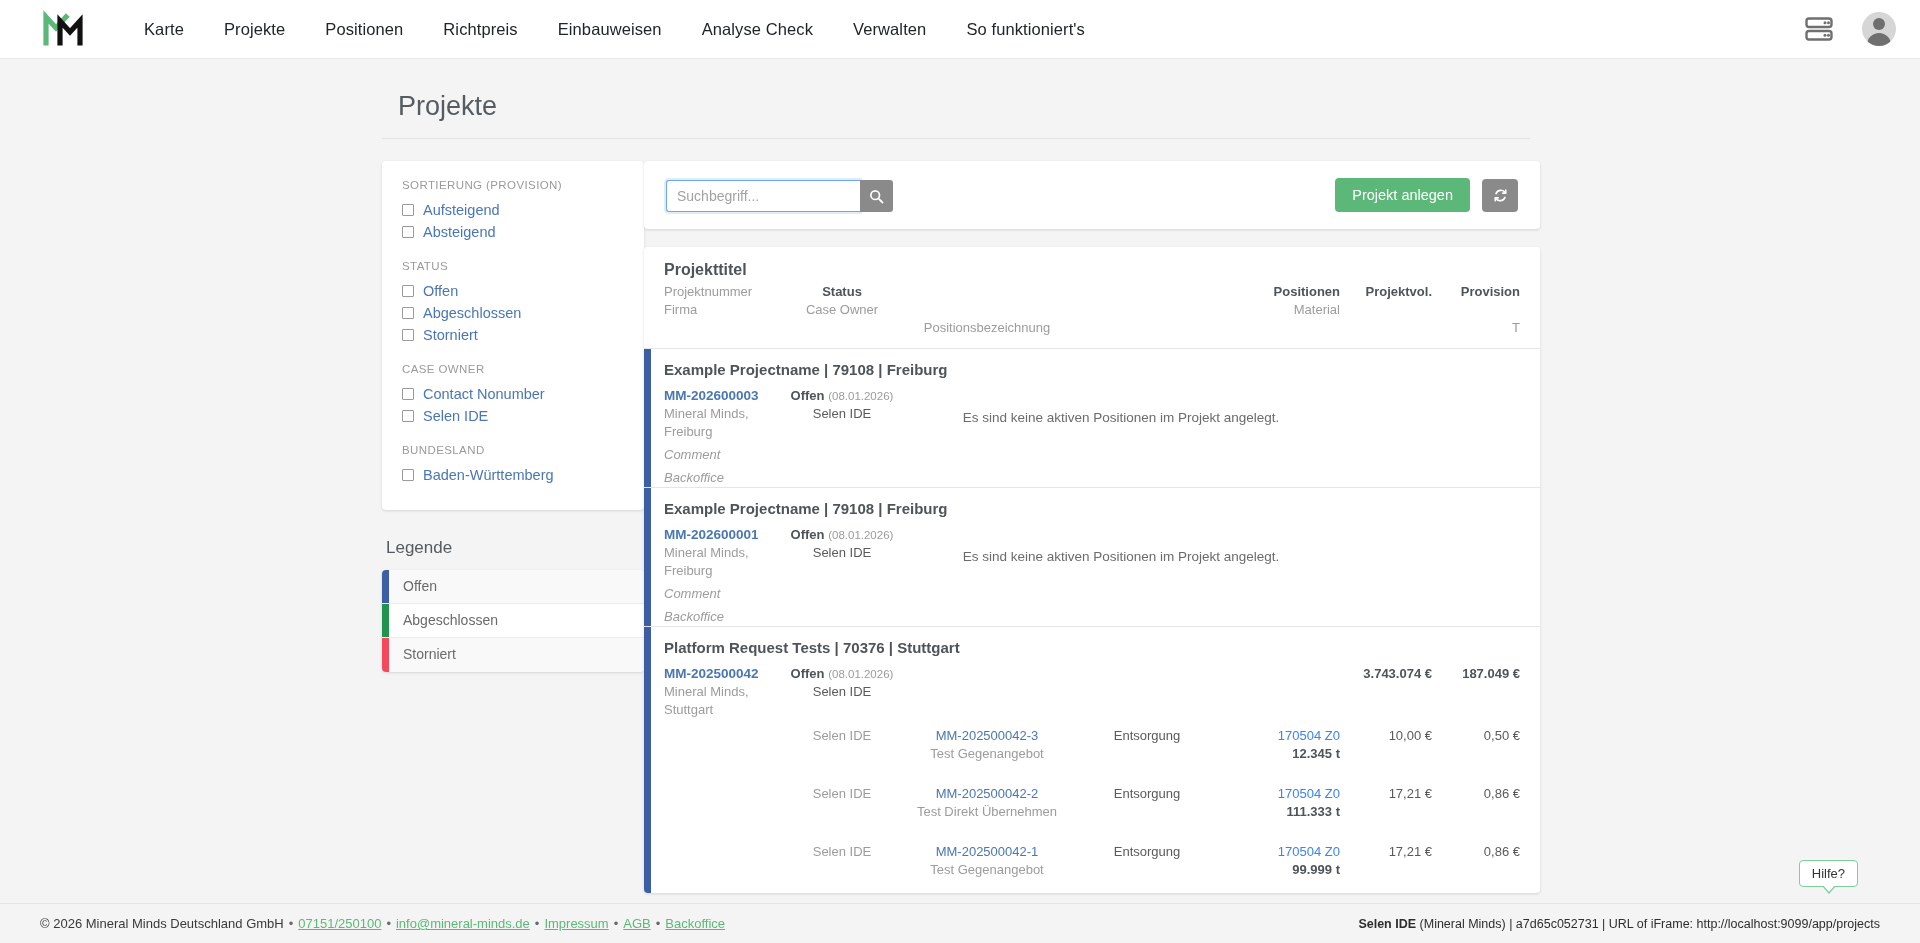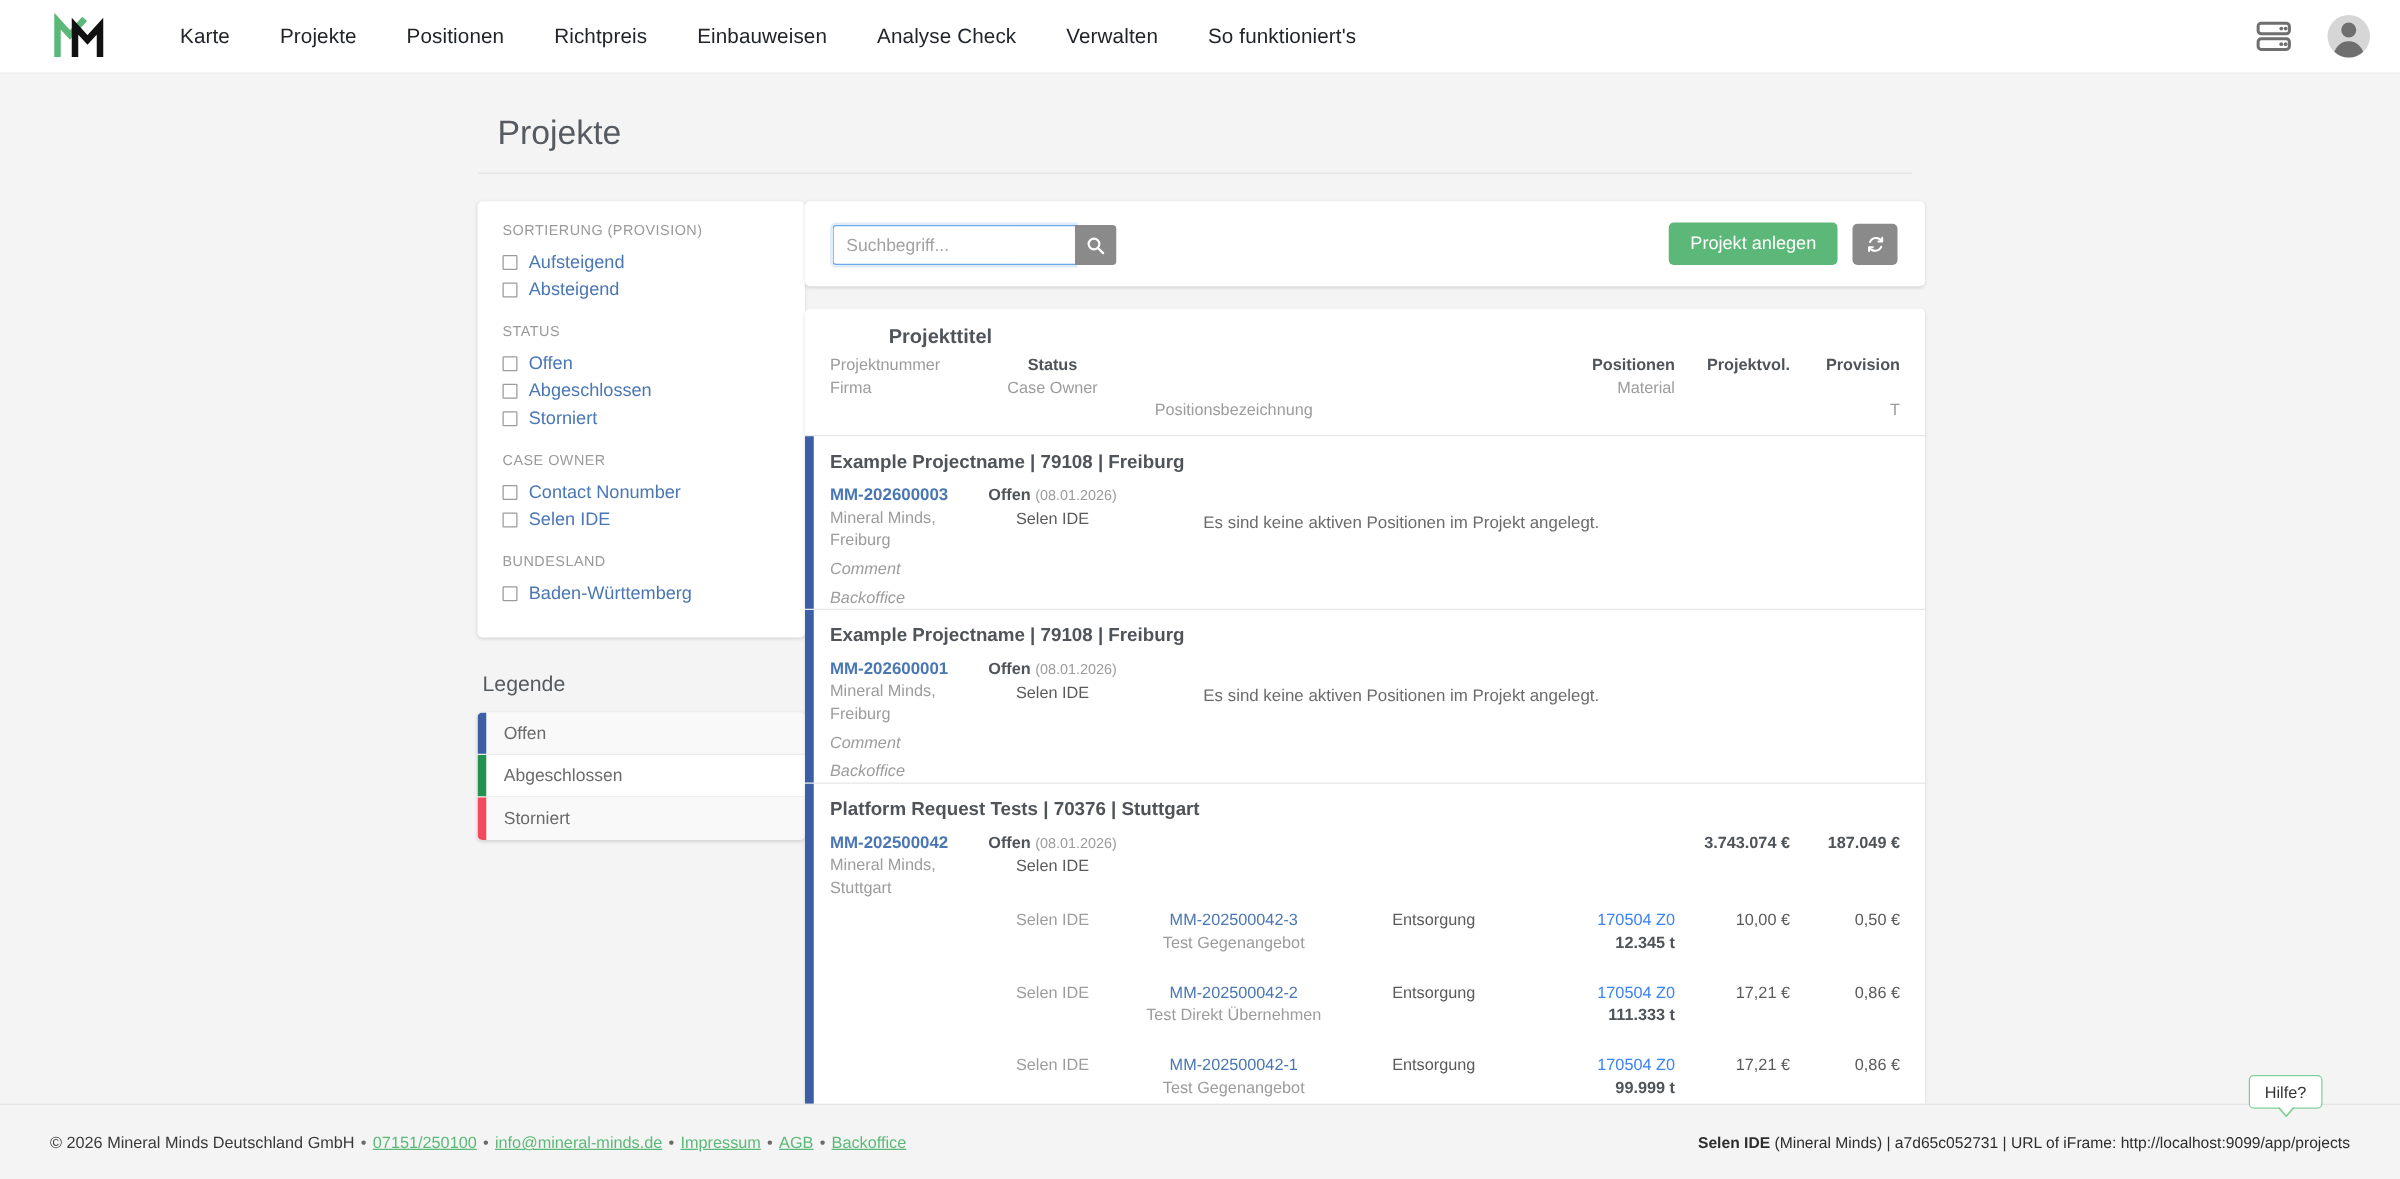--- a/index.html
+++ b/index.html
@@ -113,21 +113,21 @@
   }
   .btn-grey {
     background: #8a8a8a; color: #fff; border: none; border-radius: 4px;
     width: 36px; height: 33px; cursor: pointer;
     display: flex; align-items: center; justify-content: center;
   }
 
   
   .table-card { overflow: hidden; position: relative; }
   .thead { padding: 14px 20px 12px 20px; background: #fff; }
-  .th-title { font-size: 16px; font-weight: bold; color: #4f545a; padding-bottom: 4px; margin-left: 47px; }
+  .th-title { font-size: 16px; font-weight: bold; color: #4f545a; padding-bottom: 4px; }
   .hrow { display: flex; align-items: flex-start; font-size: 13px; line-height: 17px; }
   .hrow + .hrow { margin-top: 1px; }
   .c1 { width: 118px; flex: none; }
   .c2 { width: 120px; flex: none; text-align: center; }
   .c3 { width: 170px; flex: none; text-align: center; }
   .c4 { width: 150px; flex: none; text-align: center; }
   .c5 { flex: 1; text-align: right; }
   .c6 { width: 92px; flex: none; text-align: right; }
   .c7 { width: 88px; flex: none; text-align: right; }
   .h-strong { font-weight: bold; color: #4f545a; }
@@ -175,21 +175,21 @@
   }
   .hilfe::before {
     content: ""; position: absolute; left: 50%; bottom: -6px;
     margin-left: -5px; width: 0; height: 0; z-index: 1;
     border-left: 6px solid transparent; border-right: 6px solid transparent;
     border-top: 7px solid #fff;
   }
 
   
   .footer {
-    position: absolute; left: 0; bottom: 0; width: 1920px; height: 60px;
+    position: absolute; left: 0; bottom: 0; width: 1920px; height: 40px;
     background: #f4f4f4; border-top: 1px solid #e4e4e4;
     display: flex; align-items: center; padding: 0 40px 0 40px;
     font-size: 13px; color: #3a3a3a;
   }
   .footer a { color: #5cb878; text-decoration: underline; cursor: pointer; }
   .sep { color: #6a6a6a; margin: 0 5px; }
   .footer-right { margin-left: auto; font-size: 12.5px; color: #2e2e2e; }
   .footer-right b { font-weight: bold; }
 </style>
 </head>

